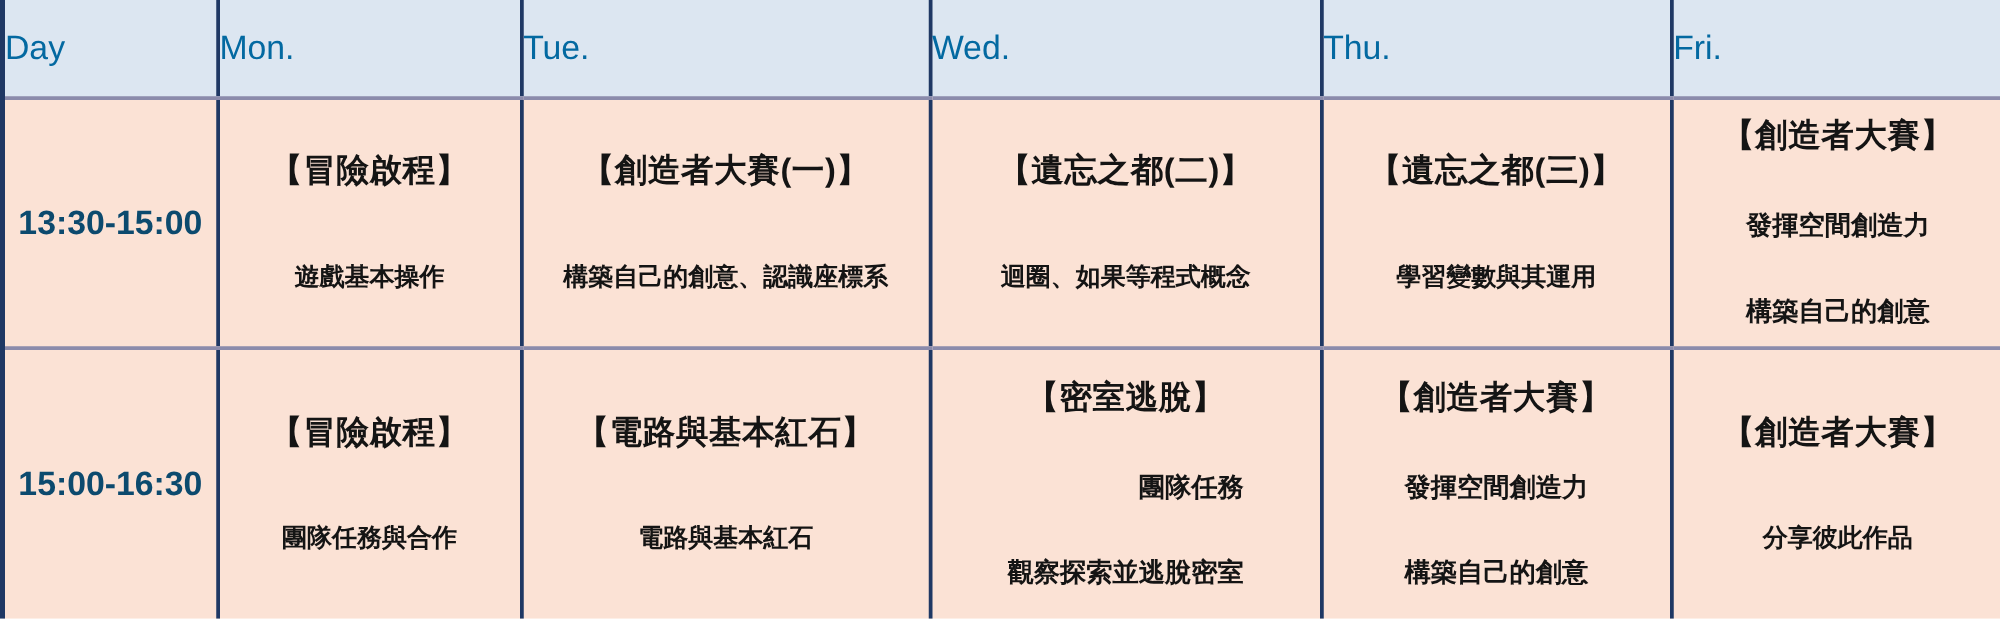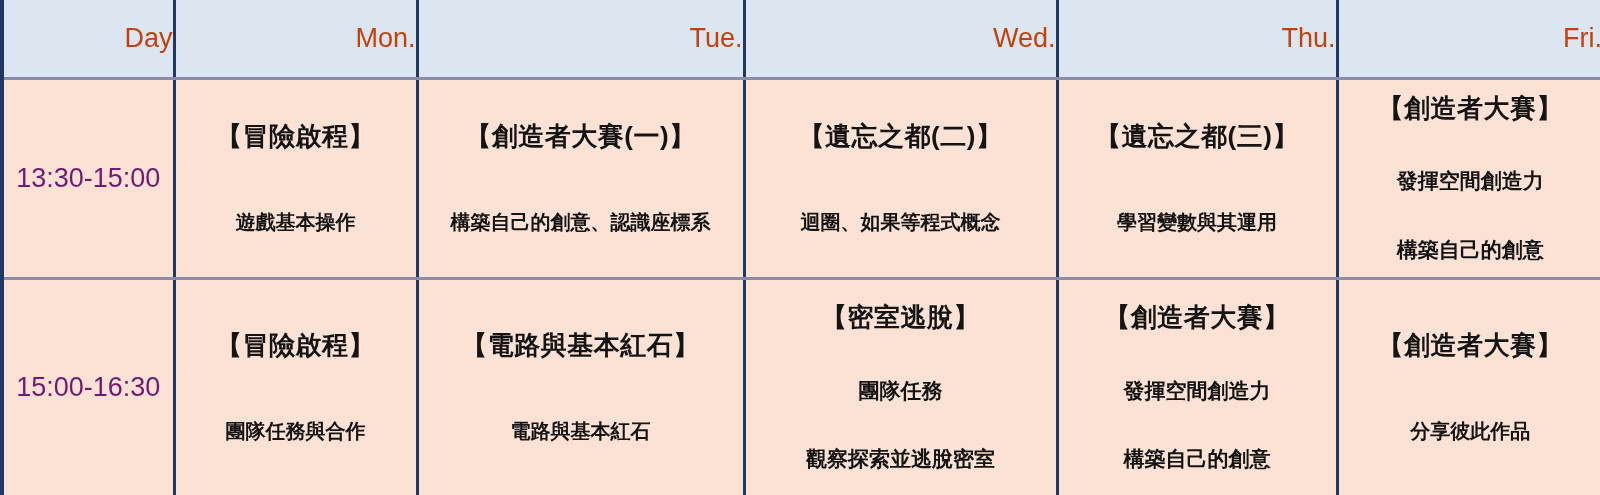--- a/index.html
+++ b/index.html
@@ -27,45 +27,46 @@
   col.c-mon  { width: 243px; }
   col.c-tue  { width: 327px; }
   col.c-wed  { width: 313px; }
   col.c-thu  { width: 280px; }
   col.c-fri  { width: 265px; }
 
   
   .head-row { height: 78px; }
   .head-cell {
     background: #dce6f1;
-    color: #c2410c;
+    color: #0369a1;
     font-size: 27px;
     font-weight: 400;
-    text-align: right;
+    text-align: left;
     vertical-align: middle;
     border-left: 3px solid #1f3864;
     border-bottom: 3px solid #8b8bab;
     padding: 0;
   }
   .head-cell.first { border-left: 4px solid #1f3864; }
   .head-cell.last  { border-right: 0; }
 
   
   .body-row-1 { height: 200px; }
   .body-row-2 { height: 217px; }
 
   .time-cell {
     background: #fbe2d5;
-    color: #701a75;
+    color: #0c4a6e;
     font-size: 27px;
     text-align: center;
     vertical-align: middle;
     border-left: 4px solid #1f3864;
     border-bottom: 3px solid #8b8bab;
     padding: 0;
+    font-weight: bold;
   }
 
   .course-cell {
     background: #fbe2d5;
     color: #141414;
     text-align: center;
     vertical-align: middle;
     border-left: 3px solid #1f3864;
     border-bottom: 3px solid #8b8bab;
     padding: 6px 4px;
@@ -101,21 +102,21 @@
     font-size: 21px;
     font-weight: 700;
   }
 
   .gap-lg   { height: 58px; }
   .gap-md   { height: 44px; }
 
   .desc-block {
     display: flex;
     flex-direction: column;
-    align-items: center;
+    align-items: flex-end;
   }
   .desc-block .course-desc + .course-desc { margin-top: 42px; }
 </style>
 </head>
 <body>
 
 <table class="schedule-table">
   <colgroup>
     <col class="c-day">
       <col class="c-mon">

